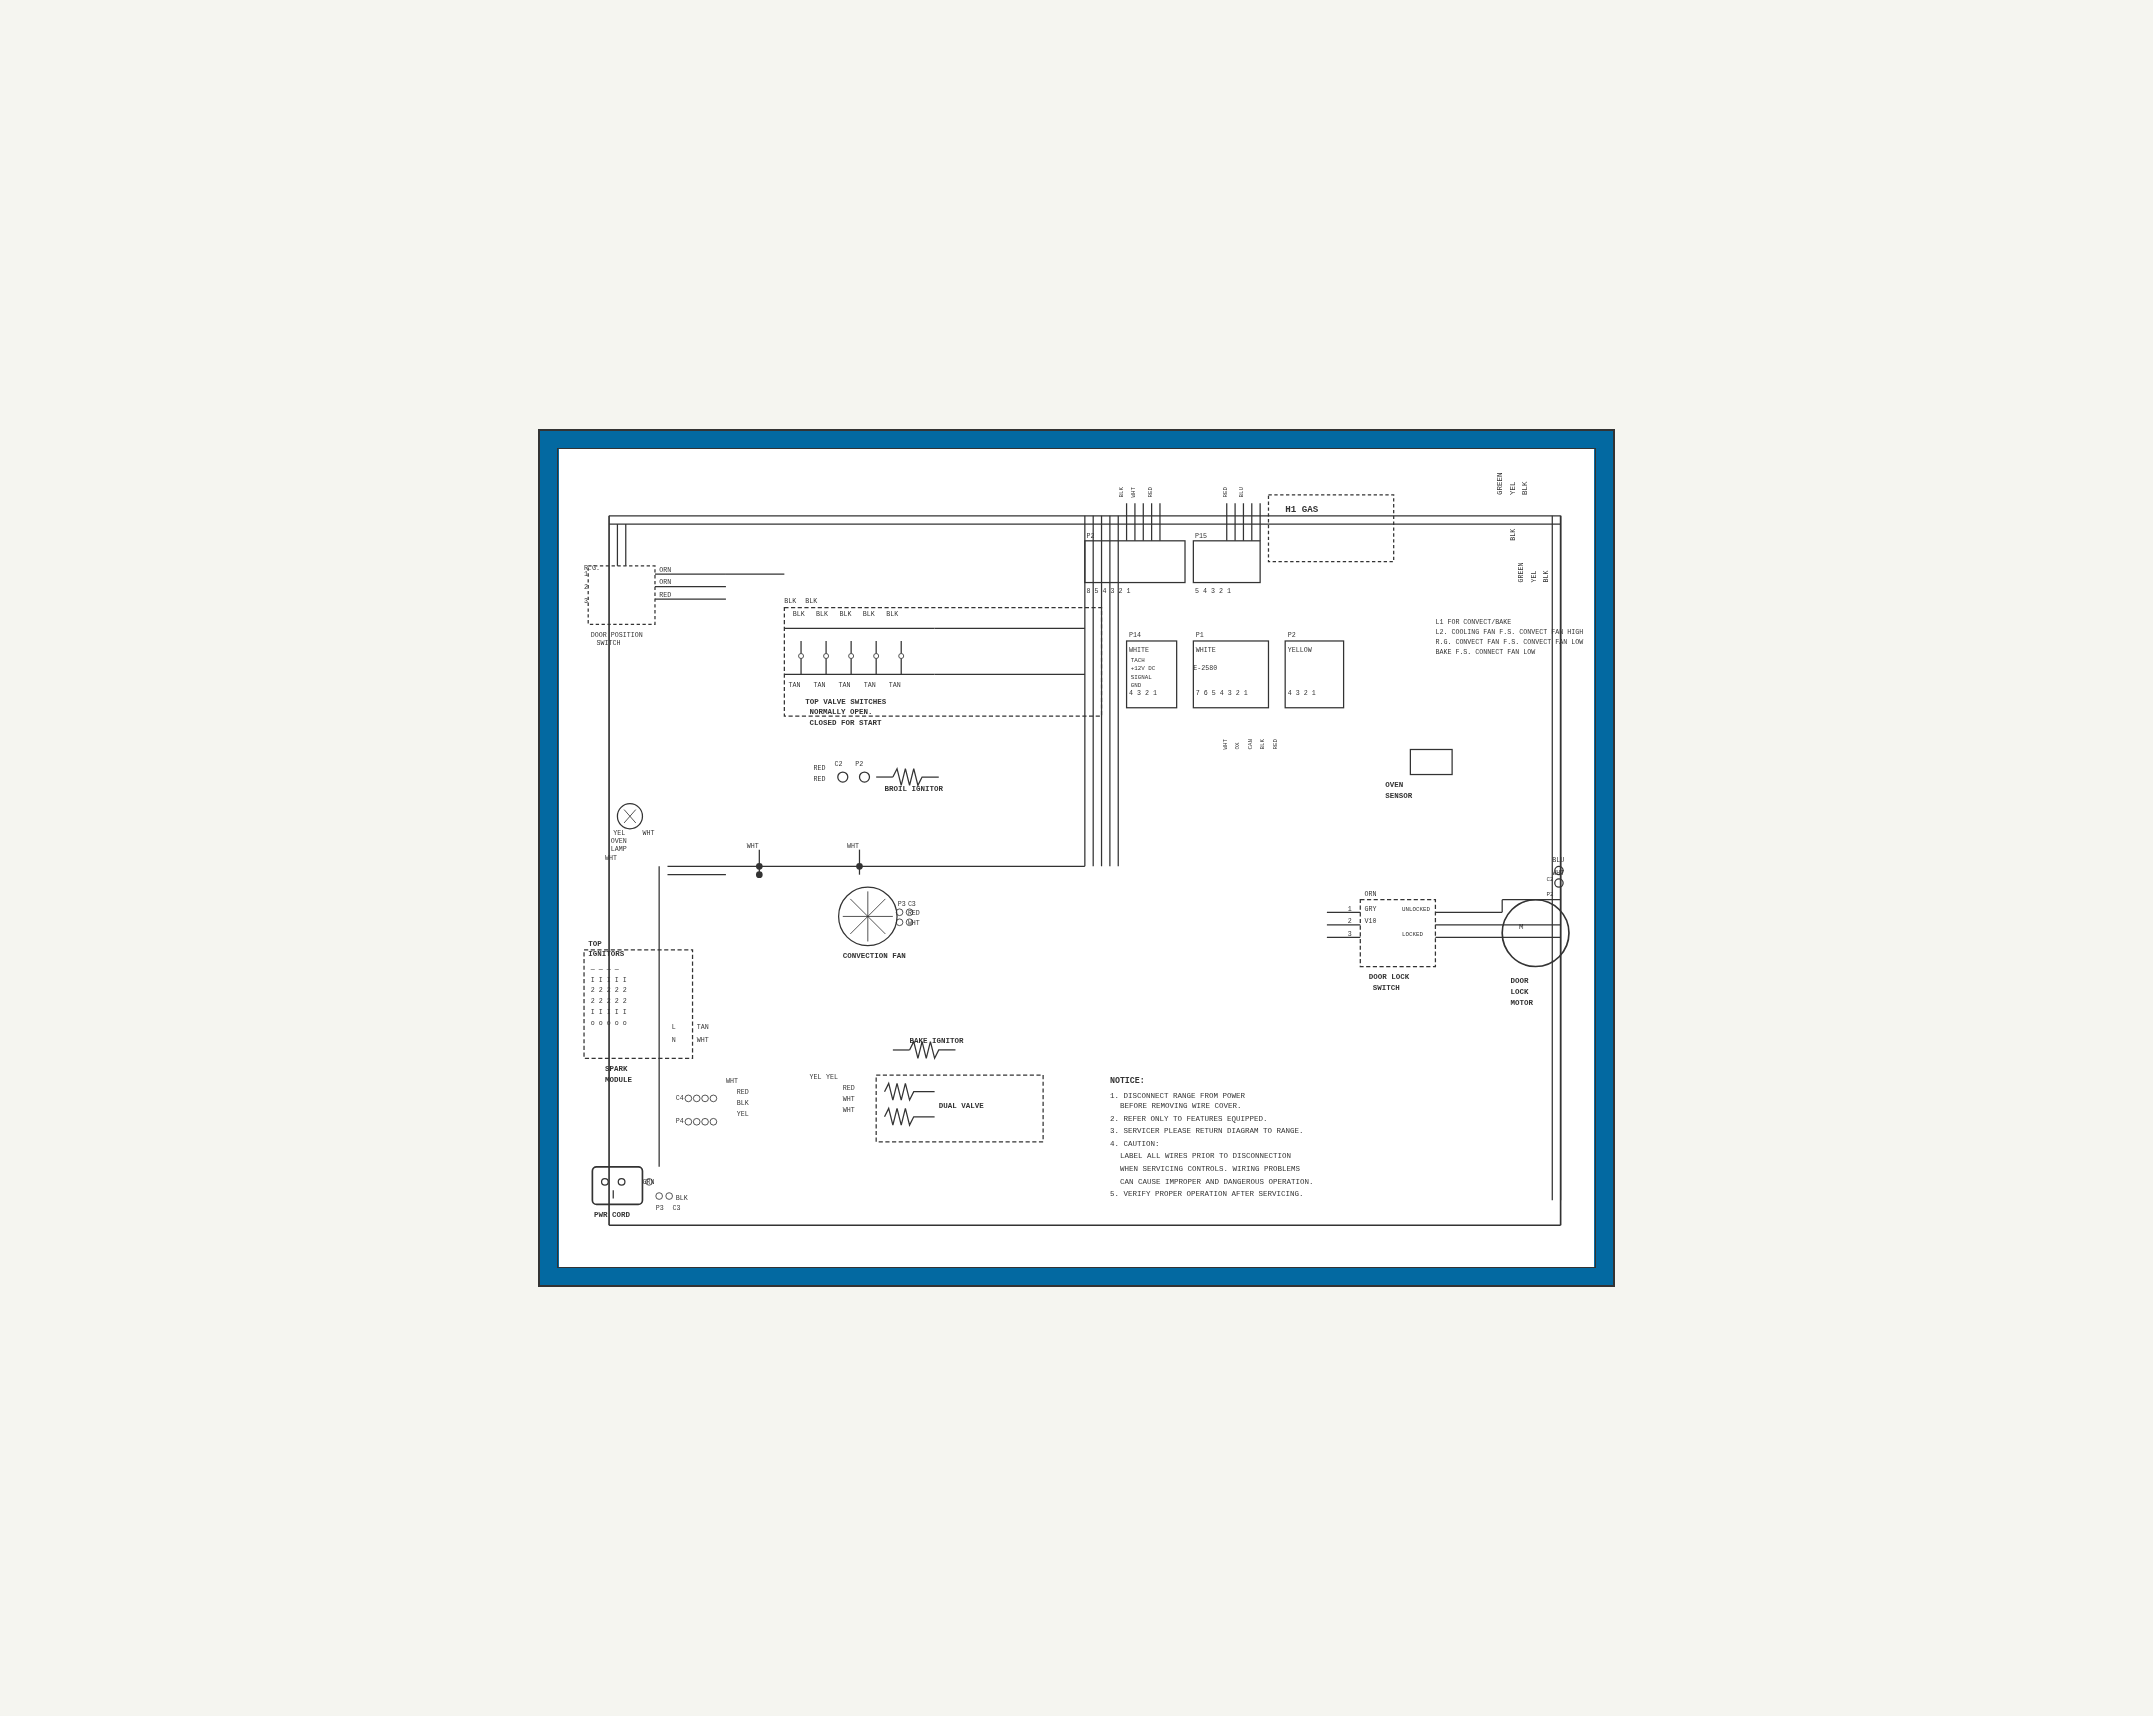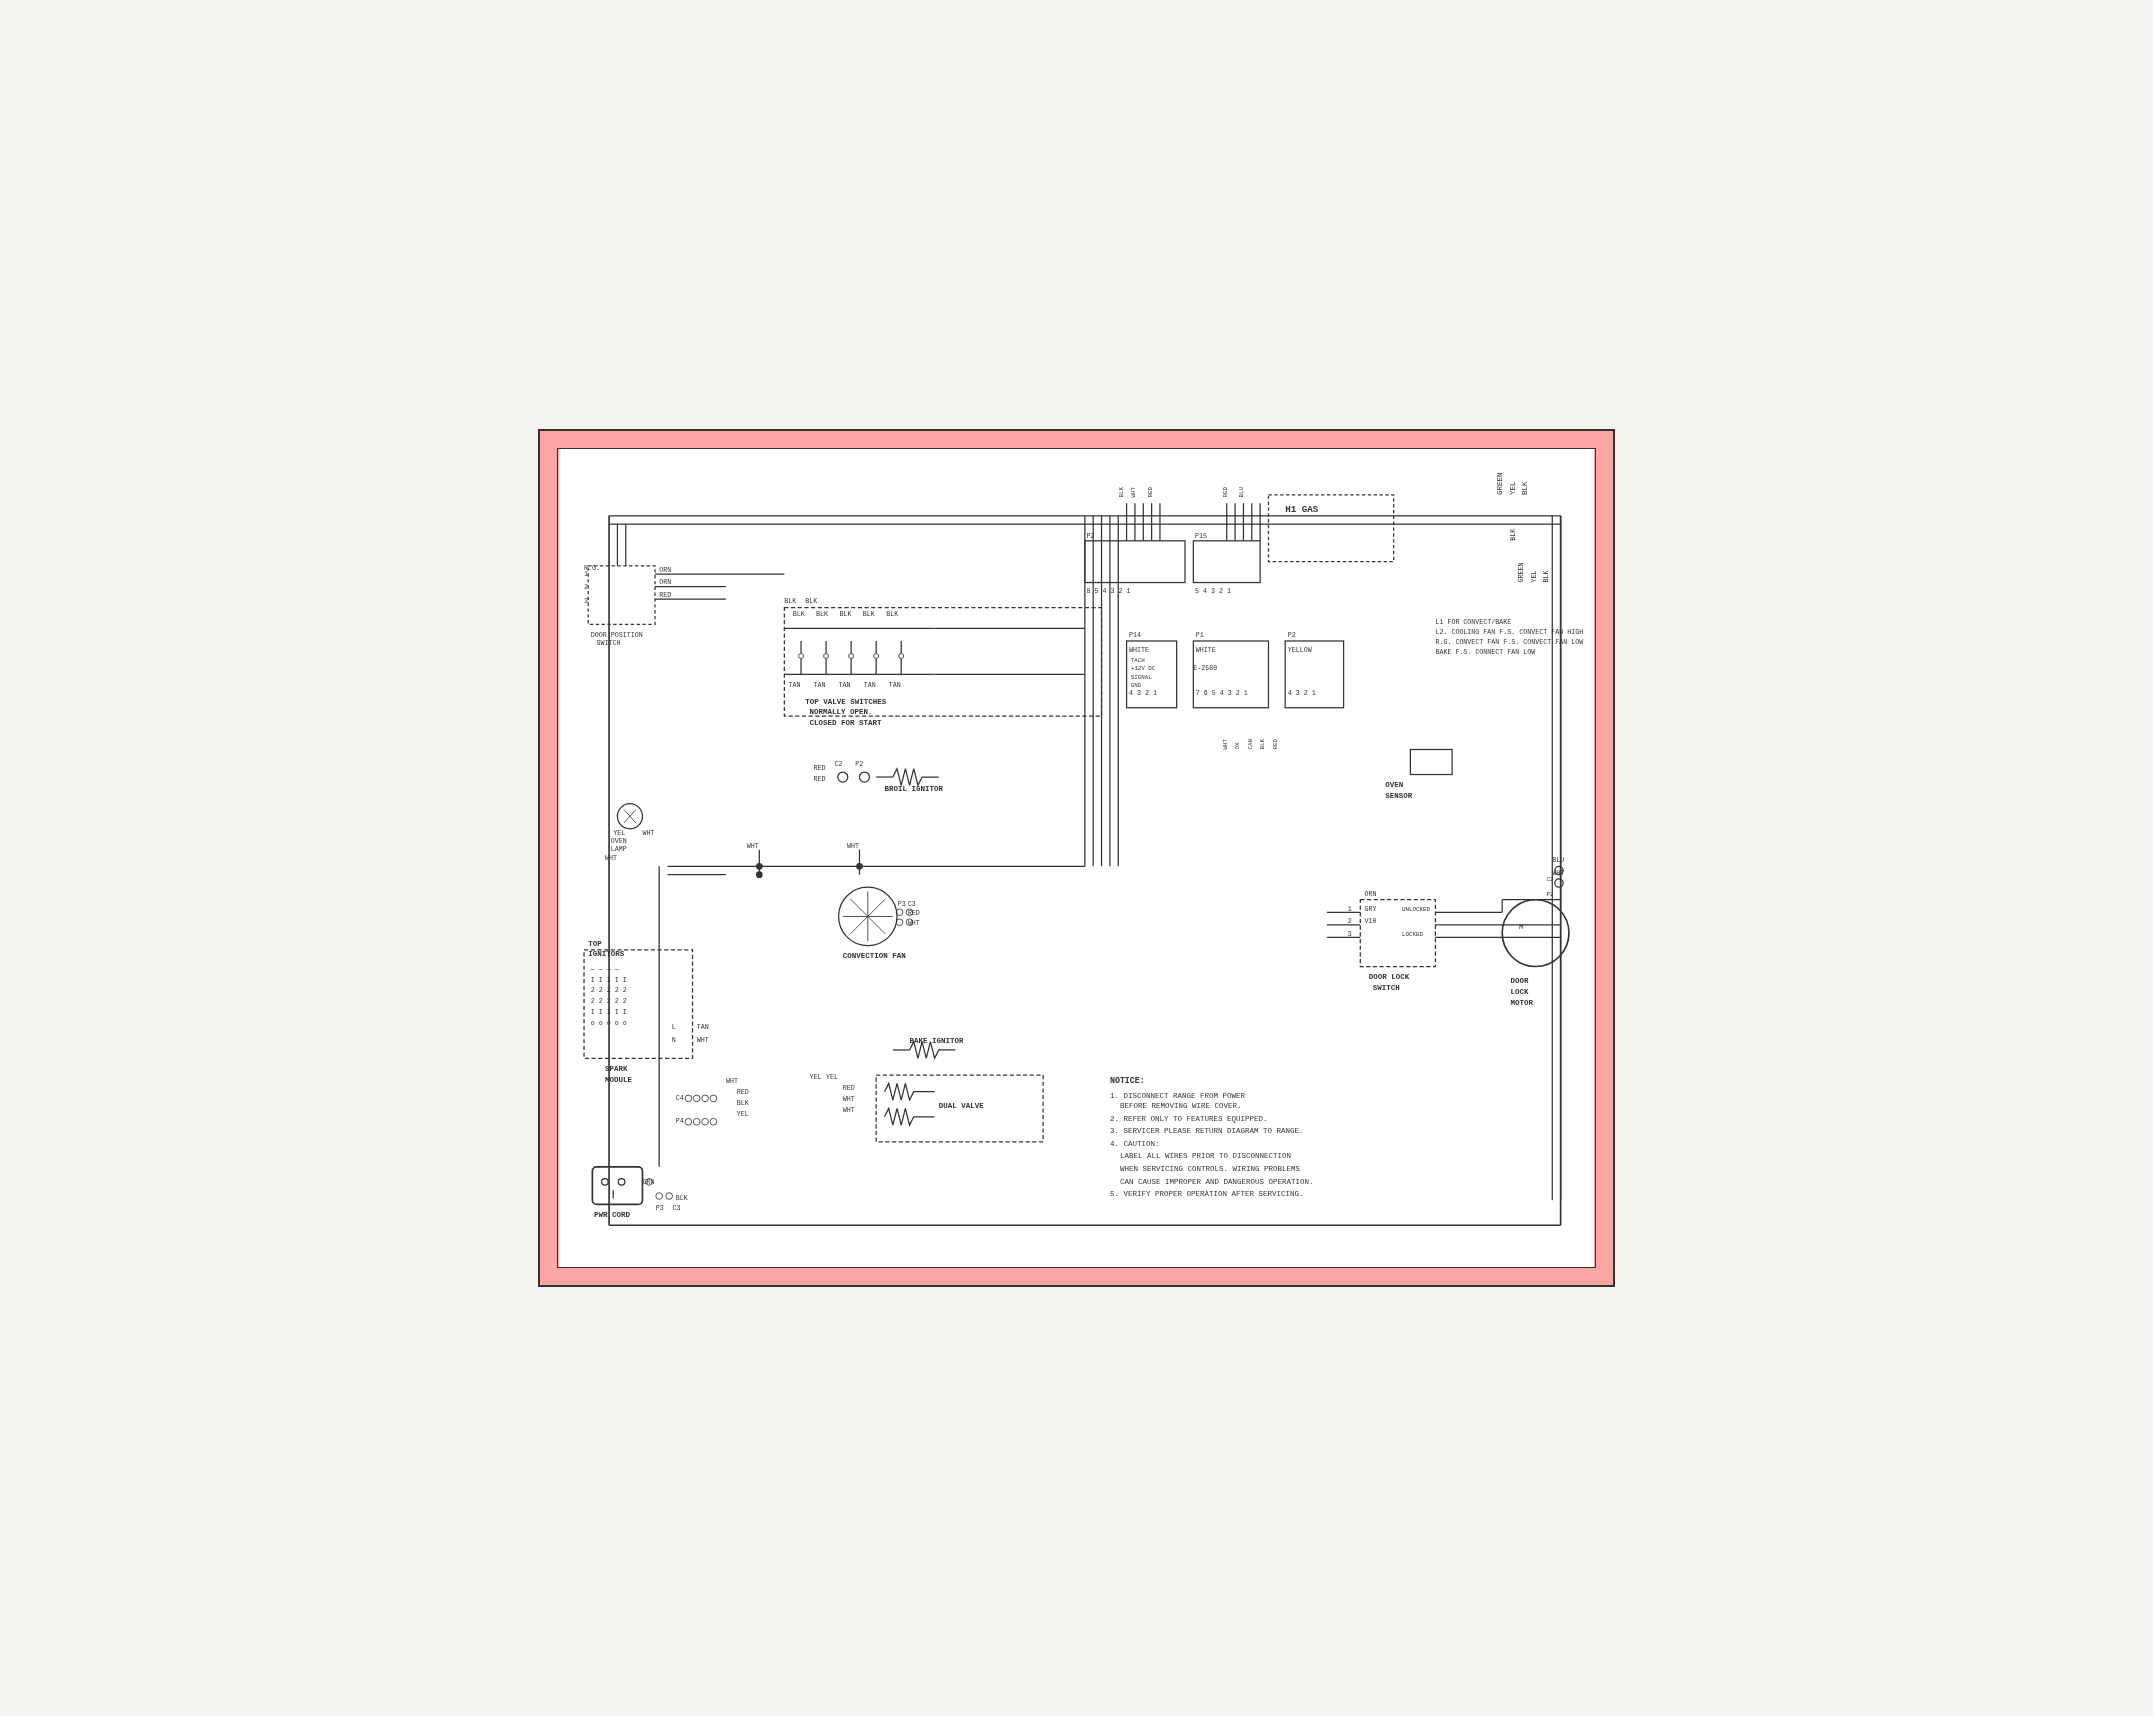--- a/index.html
+++ b/index.html
@@ -7,21 +7,21 @@
       background: #f5f5f0;
       display: flex;
       justify-content: center;
       align-items: center;
       min-height: 100vh;
       font-family: 'Courier New', monospace;
     }
     .diagram-container {
       width: 1077px;
       height: 858px;
-      background: #fca5a5;
+      background: #0369a1;
       border: 2.5px solid #333;
       position: relative;
       overflow: hidden;
     }
     .diagram-inner {
       position: absolute;
       top: 17px;
       left: 17px;
       right: 17px;
       bottom: 17px;

